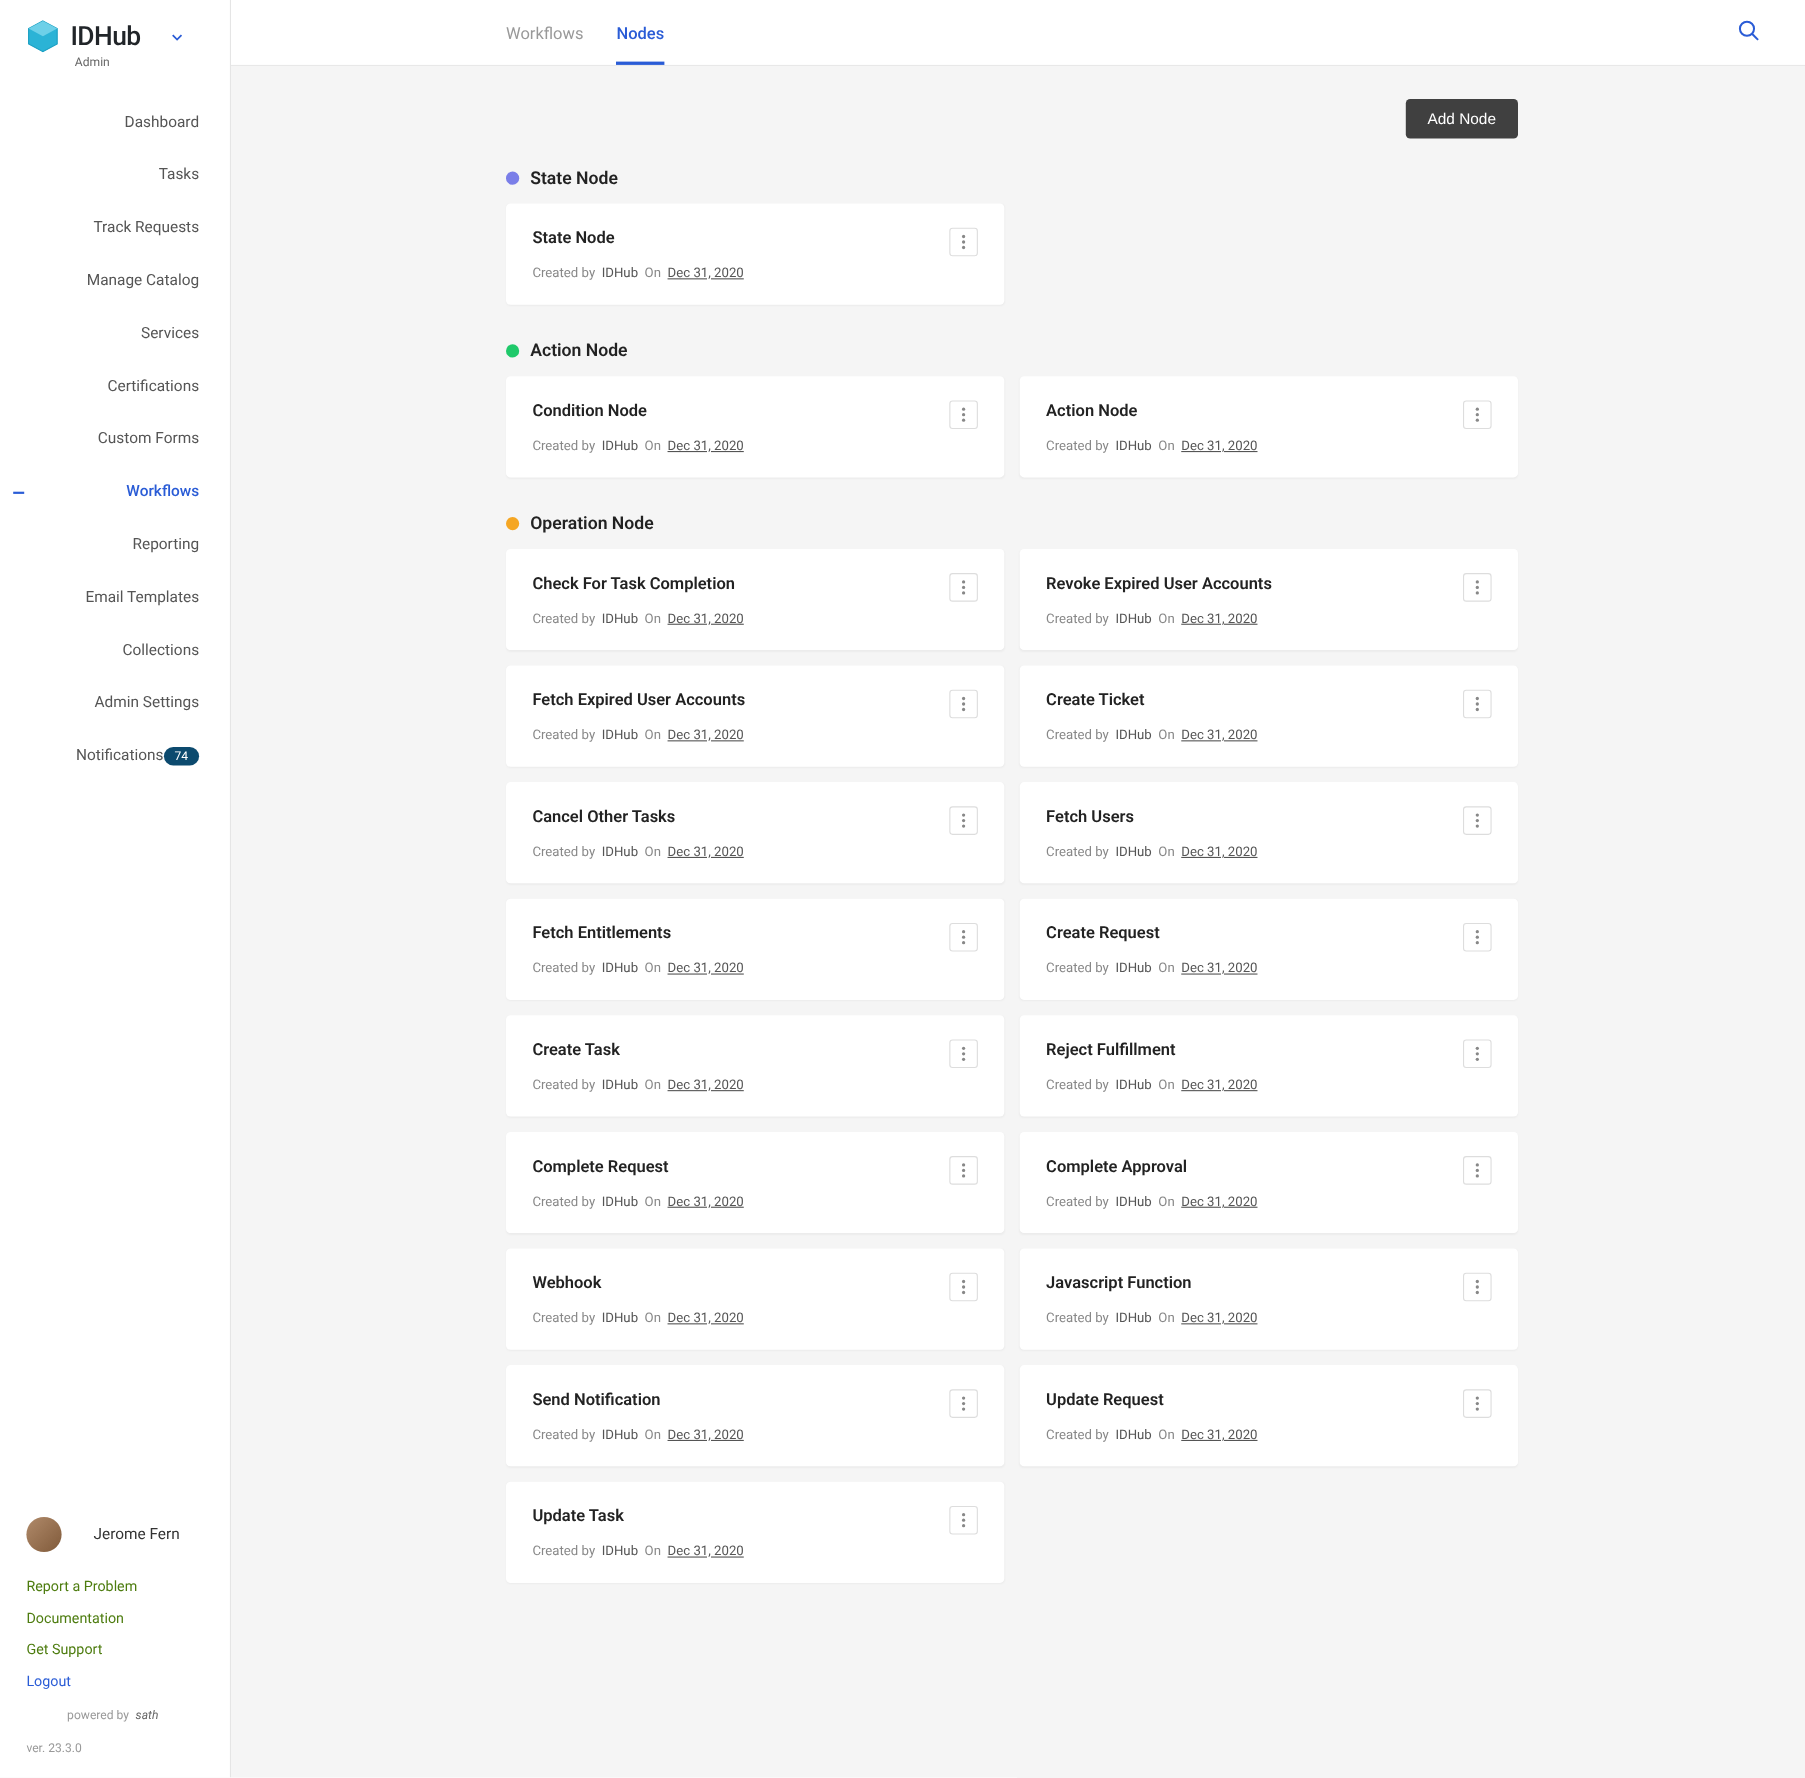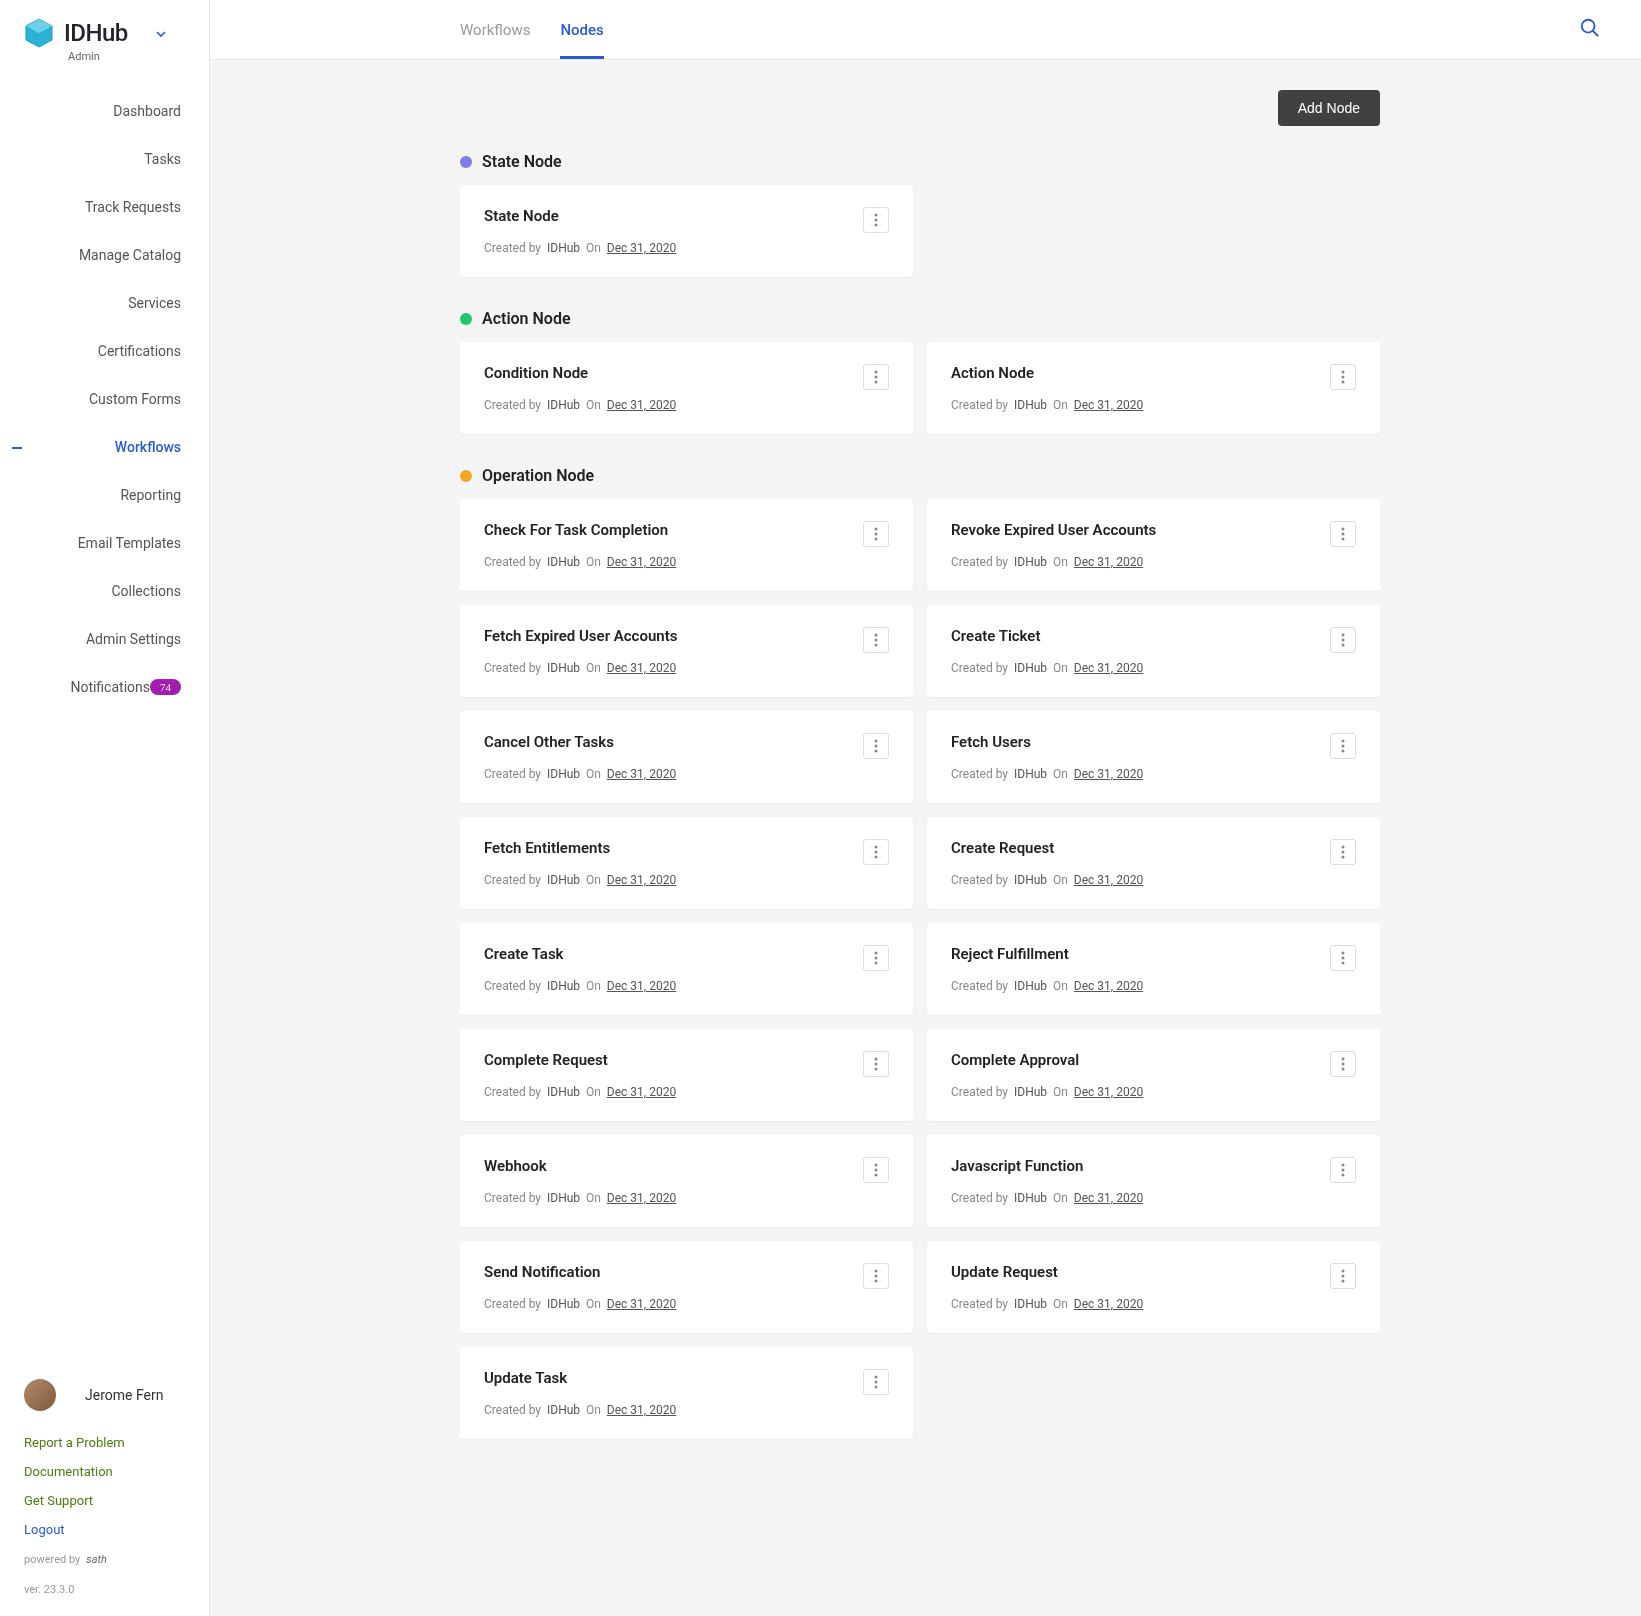--- a/index.html
+++ b/index.html
@@ -45,34 +45,33 @@
     .nav-item.active::before {
       content:"";
       position:absolute;
       left:12px;
       top:50%;
       width:10px;
       height:1.5px;
       background:#2a5cd6;
     }
     .badge {
-      background: #a21caf;
+      background: #0c4a6e;
       color: #fff;
       font-size: 11px;
       padding: 2px 10px;
       border-radius: 12px;
-      font-family: Liberation Serif, serif;
     }
     .sidebar-foot { padding: 0 24px; }
     .user-row { display: flex; align-items: center; gap: 29px; margin-bottom: 24px; }
     .avatar { width: 32px; height: 32px; border-radius: 50%; background: linear-gradient(135deg,#b08a6a,#805a3a); }
     .user-name { font-size: 14px; color: #333; }
     .foot-link { font-size: 13px; color: #4d7c0f; margin-bottom: 14px; cursor: pointer; }
     .foot-link.logout { color: #2a5cd6; }
-    .powered { font-size: 11px; color: #999; margin-top: 16px; display:flex; gap:6px; align-items:center;}
+    .powered { font-size: 11px; color: #999; margin-top: 16px; display:flex; gap:6px; align-items:center;margin-left:37px;}
     .ver { font-size: 11px; color: #999; margin-top:17px;}
 
     .main { flex: 1; background: #f5f5f5; }
     .topbar {
       background:#fff;
       height:60px;
       display:flex;
       align-items:center;
       padding: 0 40px 0 0;
       border-bottom:1px solid #e8e8e8;

